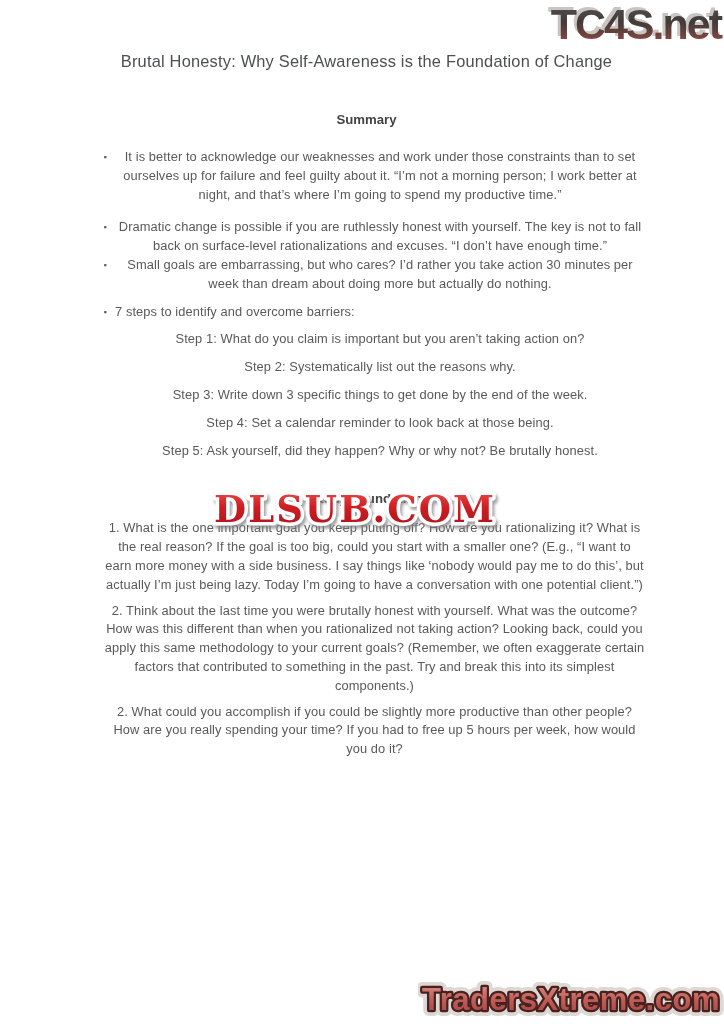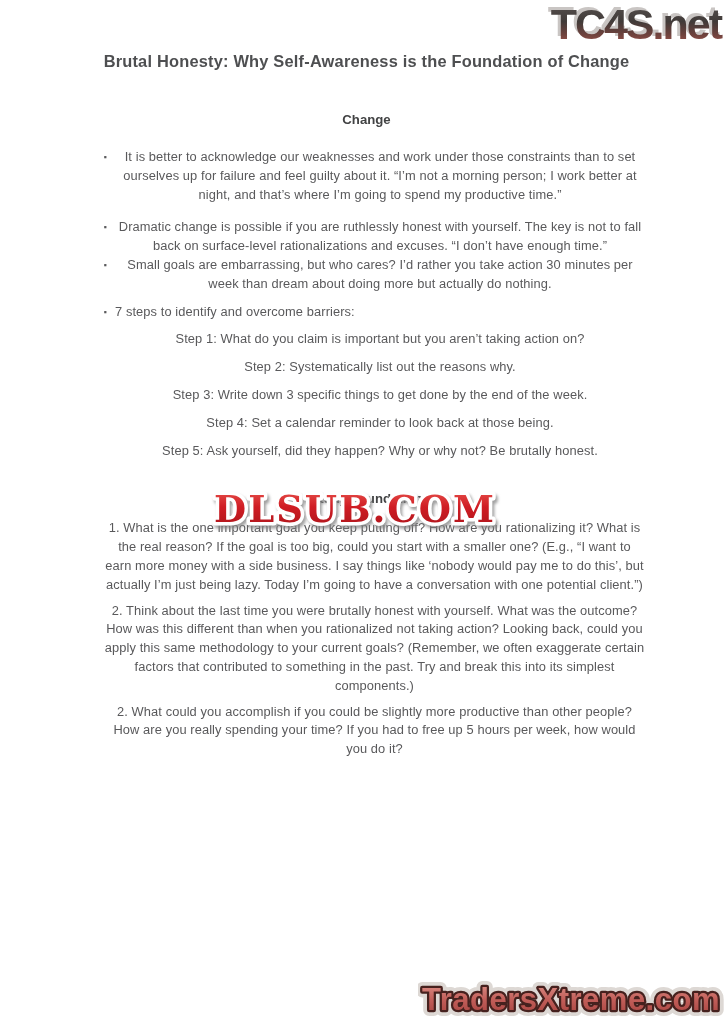--- a/index.html
+++ b/index.html
@@ -13,21 +13,21 @@
   }
   .page { position:absolute; inset:0;text-align:center; }
 
   
   .logo-top { position:absolute; top:-7px; right:0px; }
 
   
   main { position:absolute; left:88px; top:51px; width:557px; }
 
   h1.doc-title {
-    font-size:16.4px; font-weight:bold; color:#4e4f51;
+    font-size:16.4px; font-weight:normal; color:#4e4f51;
     letter-spacing:0.2px; margin:0 0 41px 0; line-height:20px;
   }
   h2.sec-heading {
     font-size:13.2px; font-weight:bold; color:#424344;
     margin:0 0 20px 0; line-height:16px;
   }
   h2.sq-heading { margin:31px 0 12px 0; }
 
   p.body-text {
     font-size:12.85px; line-height:18.8px; color:#59595b;
@@ -70,21 +70,21 @@
       </defs>
       <text x="196" y="43" text-anchor="end" font-family="Liberation Sans, sans-serif" font-weight="bold" font-size="43" letter-spacing="-2" fill="#c9c5c3">TC4S.net</text>
       <text x="199" y="46" text-anchor="end" font-family="Liberation Sans, sans-serif" font-weight="bold" font-size="43" letter-spacing="-2" fill="url(#tc4s-grad)">TC4S.net</text>
     </svg>
   </div>
 
   <main>
     <h1 class="doc-title">Brutal Honesty: Why Self-Awareness is the Foundation of Change</h1>
 
     <section>
-      <h2 class="sec-heading">Change</h2>
+      <h2 class="sec-heading">Summary</h2>
 
       <div class="bullets">
         <div class="bullet-row gap-lg">
           <span class="marker-cell"></span>
           <p class="body-text">It is better to acknowledge our weaknesses and work under those constraints than to set ourselves up for failure and feel guilty about it. “I’m not a morning person; I work better at night, and that’s where I’m going to spend my productive time.”</p>
         </div>
         <div class="bullet-row">
           <span class="marker-cell"></span>
           <p class="body-text">Dramatic change is possible if you are ruthlessly honest with yourself. The key is not to fall back on surface-level rationalizations and excuses. “I don’t have enough time.”</p>
         </div>

